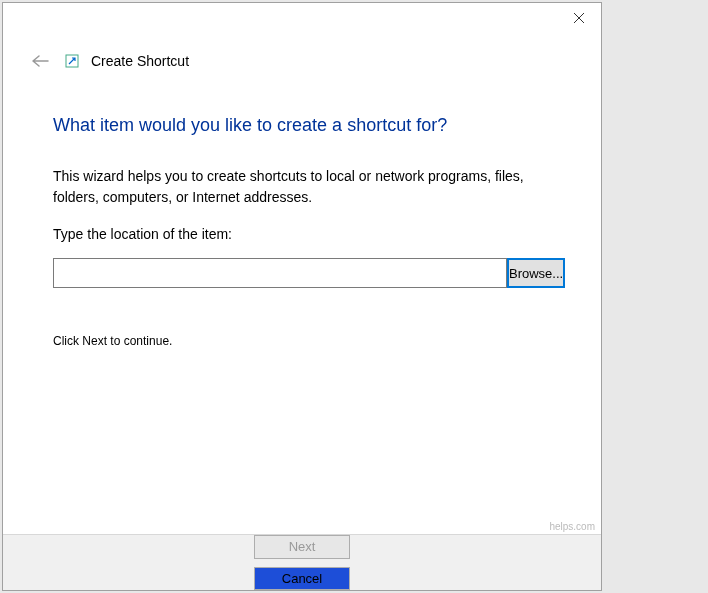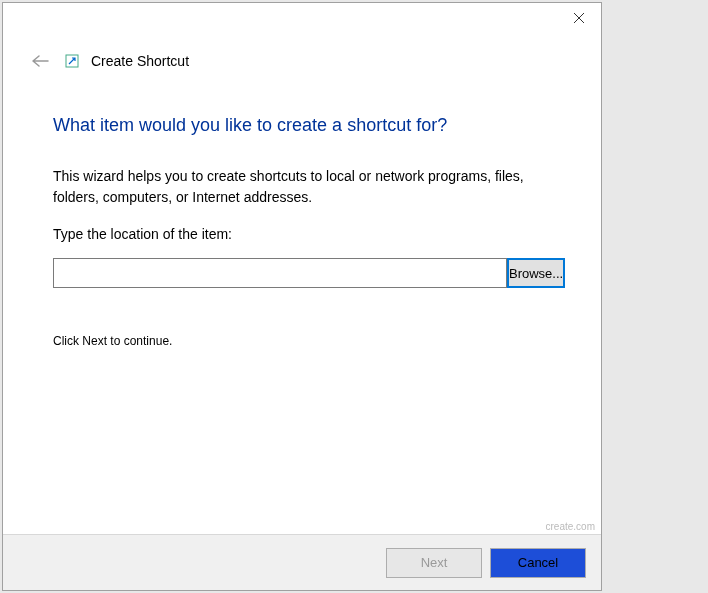--- a/index.html
+++ b/index.html
@@ -117,20 +117,21 @@
     }
     .footer {
       height: 56px;
       background: #f0f0f0;
       border-top: 1px solid #d8d8d8;
       display: flex;
       justify-content: flex-end;
       align-items: center;
       padding: 0 15px;
       gap: 8px;
+      flex-direction: column;
     }
     .footer-btn {
       width: 96px;
       height: 30px;
       background: #1d4ed8;
       border: 1px solid #adadad;
       font-size: 13px;
       font-family: inherit;
       cursor: pointer;
     }
@@ -189,14 +190,14 @@
     </div>
 
     <p class="continue-text">Click Next to continue.</p>
   </div>
 
   <div class="footer">
     <button class="footer-btn disabled" disabled="">Next</button>
     <button class="footer-btn">Cancel</button>
   </div>
 
-  <div class="watermark">create.com</div>
+  <div class="watermark">helps.com</div>
 </div>
 
 </body></html>

